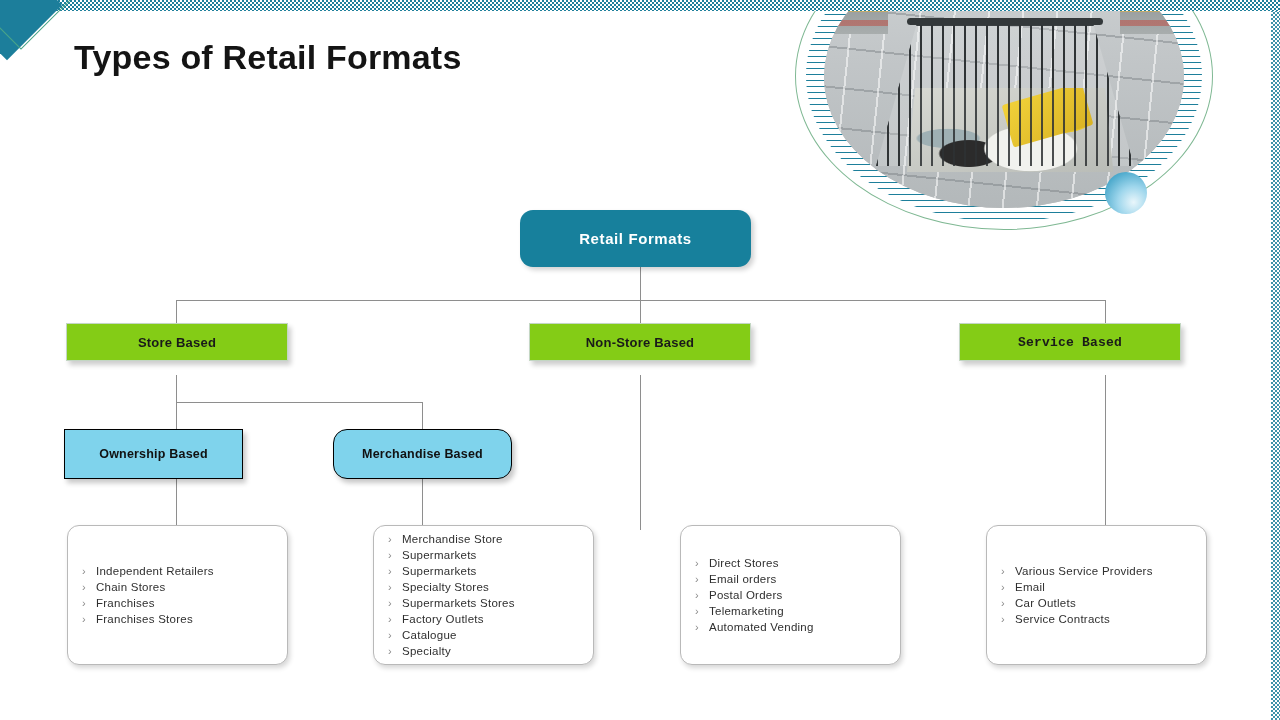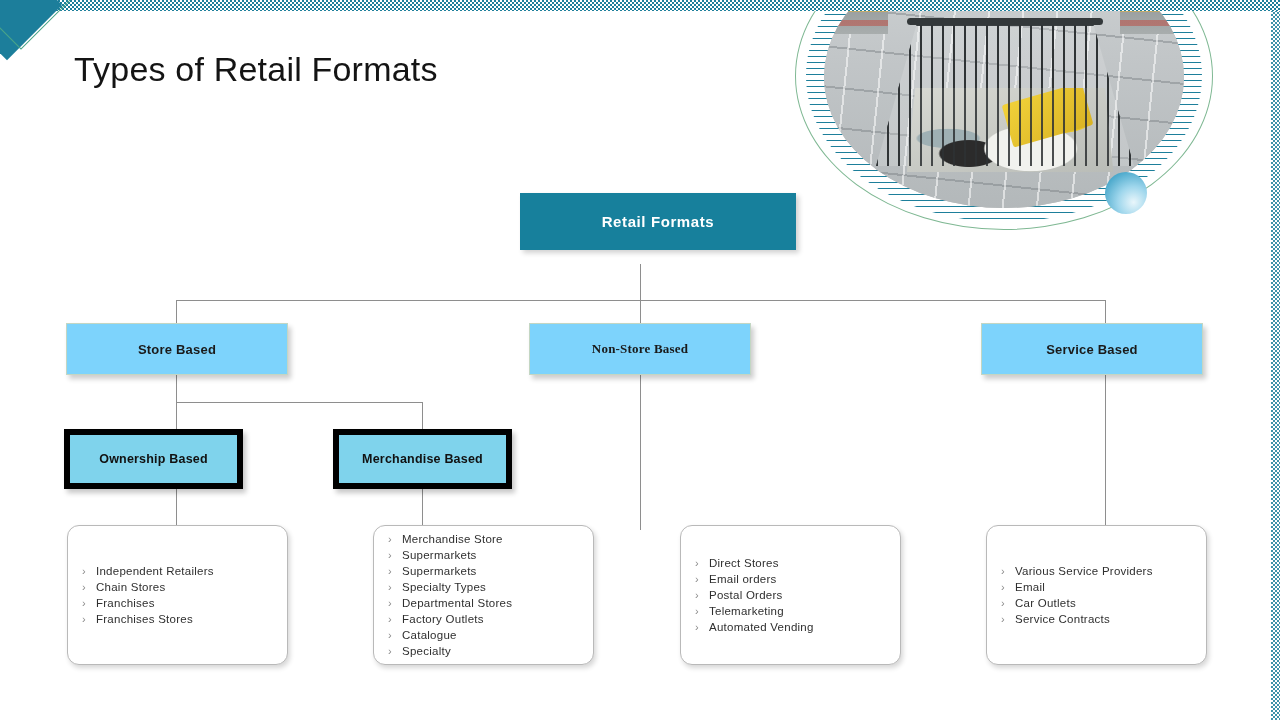--- a/index.html
+++ b/index.html
@@ -59,25 +59,24 @@
     border: 1.4px solid #4aa588;
     transform: rotate(45deg);
     z-index: 8;
   }
 
   
   #page-title {
     position: absolute;
     left: 74px; top: 38px;
     font-size: 34px;
-    font-weight: normal;
+    font-weight: bold;
     letter-spacing: .2px;
     color: #141414;
     z-index: 9;
-    margin-top: 12px;
   }
 
   
   #hero-wrap {
     position: absolute;
     left: 795px; top: -78px;
     width: 420px; height: 310px;
     z-index: 4;
   }
   #hero-ring-outer {
@@ -190,52 +189,53 @@
     position: absolute;
     box-sizing: border-box;
     display: flex;
     align-items: center;
     justify-content: center;
     text-align: center;
     font-weight: bold;
     z-index: 3;
   }
   #node-root {
-    left: 520px; top: 193px;
-    width: 276px; height: 57px;
+    left: 520px; top: 210px;
+    width: 231px; height: 57px;
     background: #17809c;
     color: #ffffff;
     font-size: 15px;
     letter-spacing: .6px;
     box-shadow: 3px 3px 5px rgba(0,0,0,.18);
+    border-radius: 13px;
   }
   .node-green {
-    height: 52px;
-    background: #7dd3fc;
+    height: 38px;
+    background: #84cc16;
     border: 1px solid #c3d6c3;
     color: #1a1a1a;
     font-size: 13px;
     letter-spacing: .2px;
     box-shadow: 3px 4px 5px rgba(0,0,0,.20);
   }
   #node-store   { left: 66px;  top: 323px; width: 222px; }
-  #node-nonstore{ left: 529px; top: 323px; width: 222px; font-family: Liberation Serif, serif; }
-  #node-service { left: 981px; top: 323px; width: 222px; }
+  #node-nonstore{ left: 529px; top: 323px; width: 222px; }
+  #node-service { left: 959px; top: 323px; width: 222px; font-family: Liberation Mono, monospace; }
 
   .node-blue {
-    height: 60px;
+    height: 50px;
     background: #7fd3ec;
-    border: 6px solid #000000;
+    border: 1px solid #000000;
     color: #111111;
     font-size: 12.5px;
     letter-spacing: .2px;
     box-shadow: 3px 4px 5px rgba(0,0,0,.22);
   }
   #node-ownership  { left: 64px;  top: 429px; width: 179px; }
-  #node-merchandise{ left: 333px; top: 429px; width: 179px; }
+  #node-merchandise{ left: 333px; top: 429px; width: 179px; border-radius: 14px; }
 
   
   .list-card {
     position: absolute;
     box-sizing: border-box;
     background: #ffffff;
     border: 1.4px solid #b9b9b9;
     border-radius: 12px;
     box-shadow: 2px 3px 5px rgba(0,0,0,.16);
     display: flex;
@@ -357,25 +357,25 @@
     <div class="bullet-row">
       <span class="bullet-chev">›</span>
       <span>Supermarkets</span>
     </div>
     <div class="bullet-row">
       <span class="bullet-chev">›</span>
       <span>Supermarkets</span>
     </div>
     <div class="bullet-row">
       <span class="bullet-chev">›</span>
-      <span>Specialty Types</span>
-    </div>
-    <div class="bullet-row">
-      <span class="bullet-chev">›</span>
-      <span>Departmental Stores</span>
+      <span>Specialty Stores</span>
+    </div>
+    <div class="bullet-row">
+      <span class="bullet-chev">›</span>
+      <span>Supermarkets Stores</span>
     </div>
     <div class="bullet-row">
       <span class="bullet-chev">›</span>
       <span>Factory Outlets</span>
     </div>
     <div class="bullet-row">
       <span class="bullet-chev">›</span>
       <span>Catalogue</span>
     </div>
     <div class="bullet-row">

